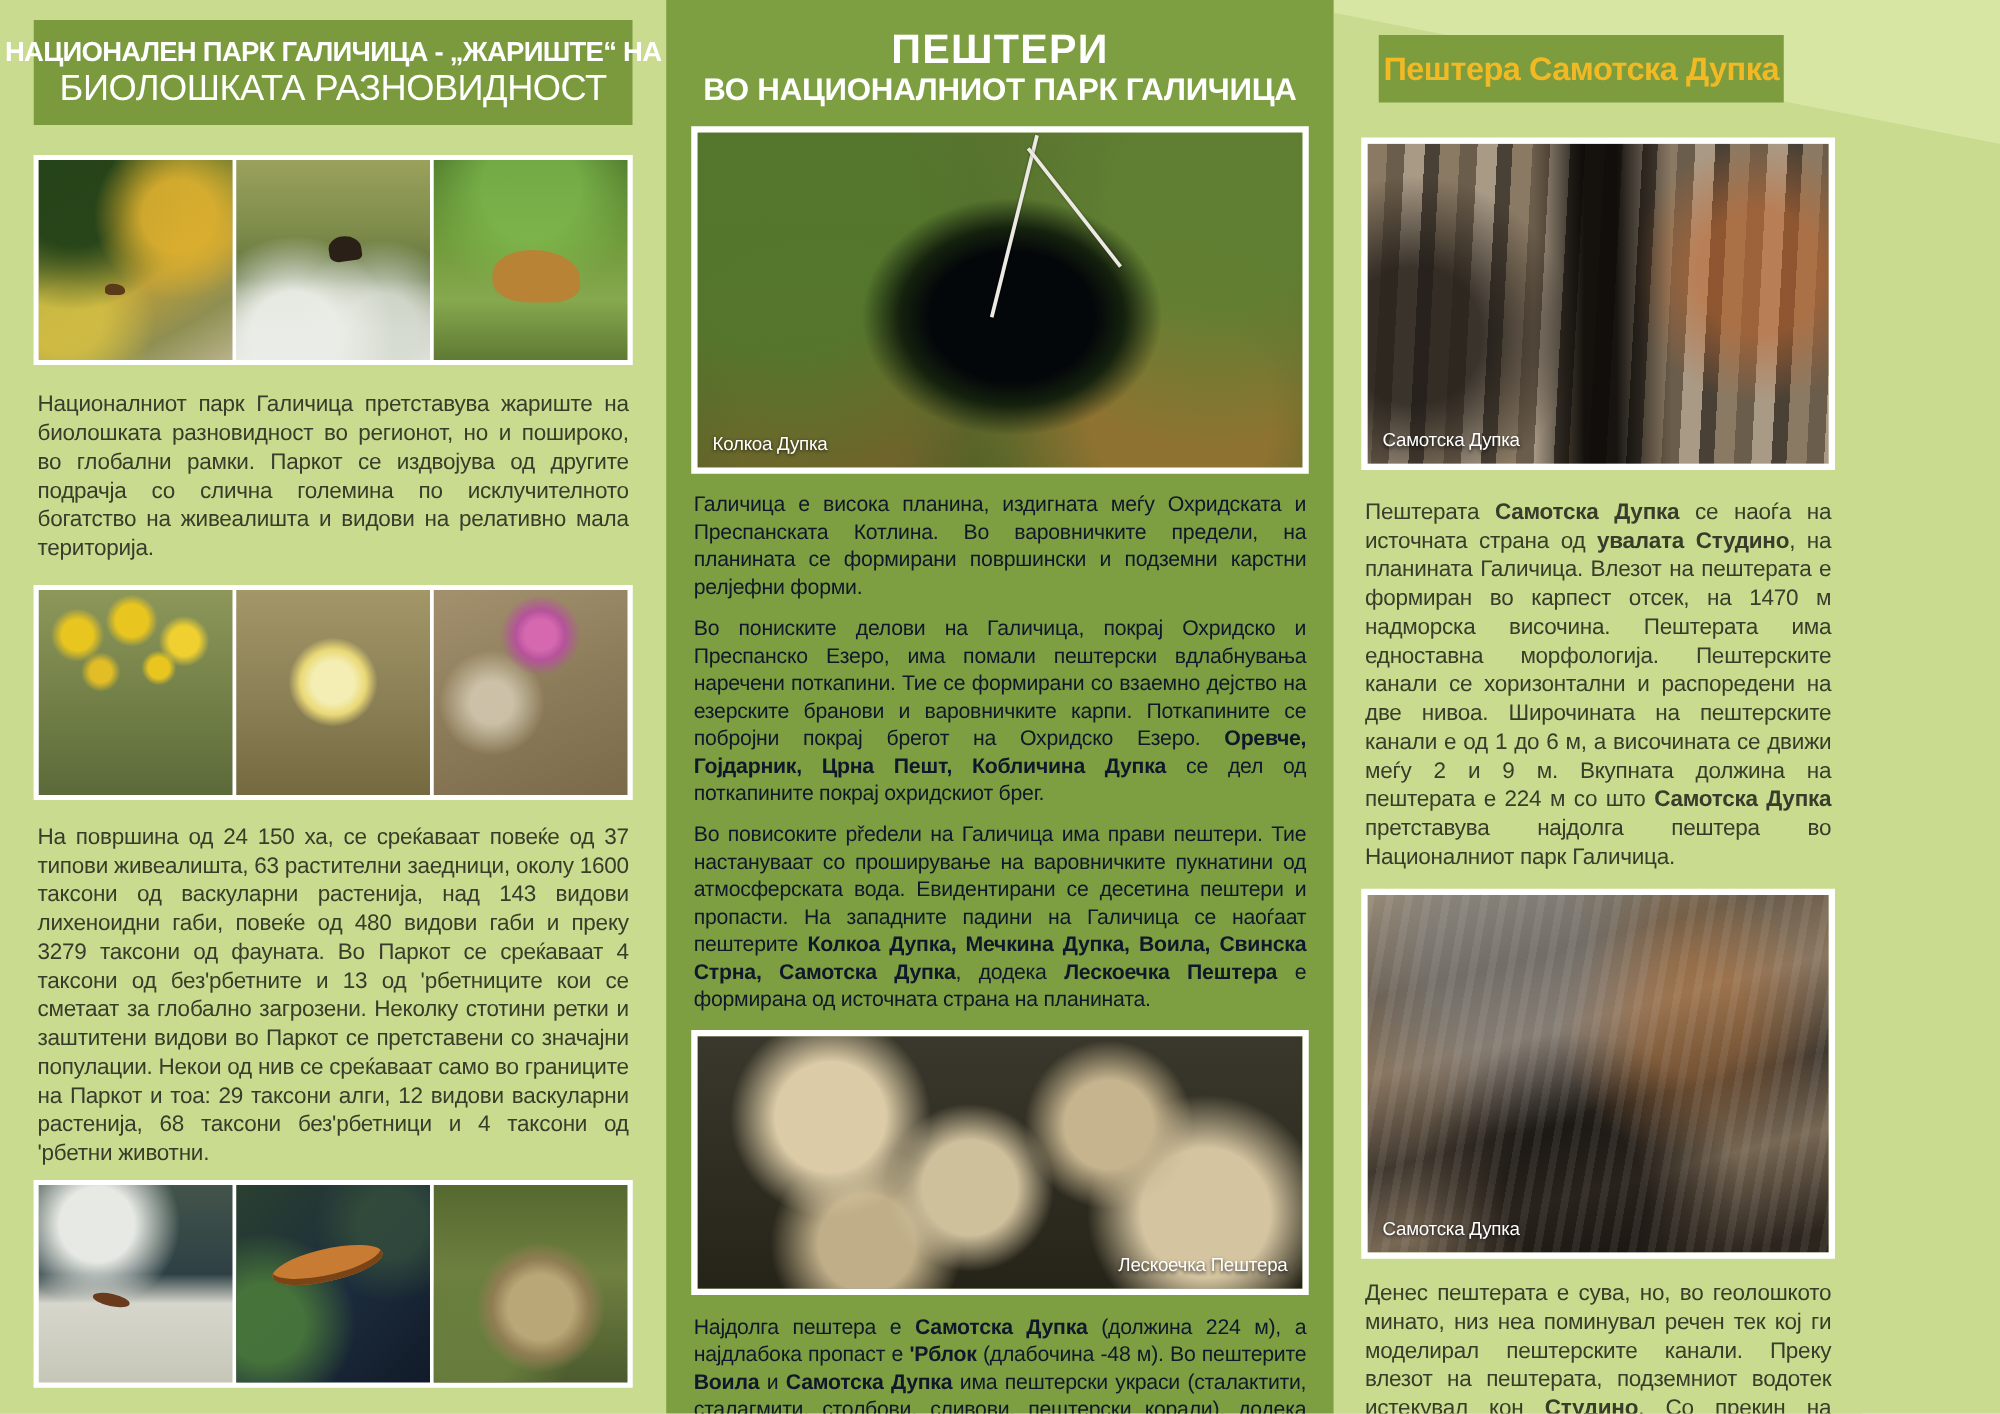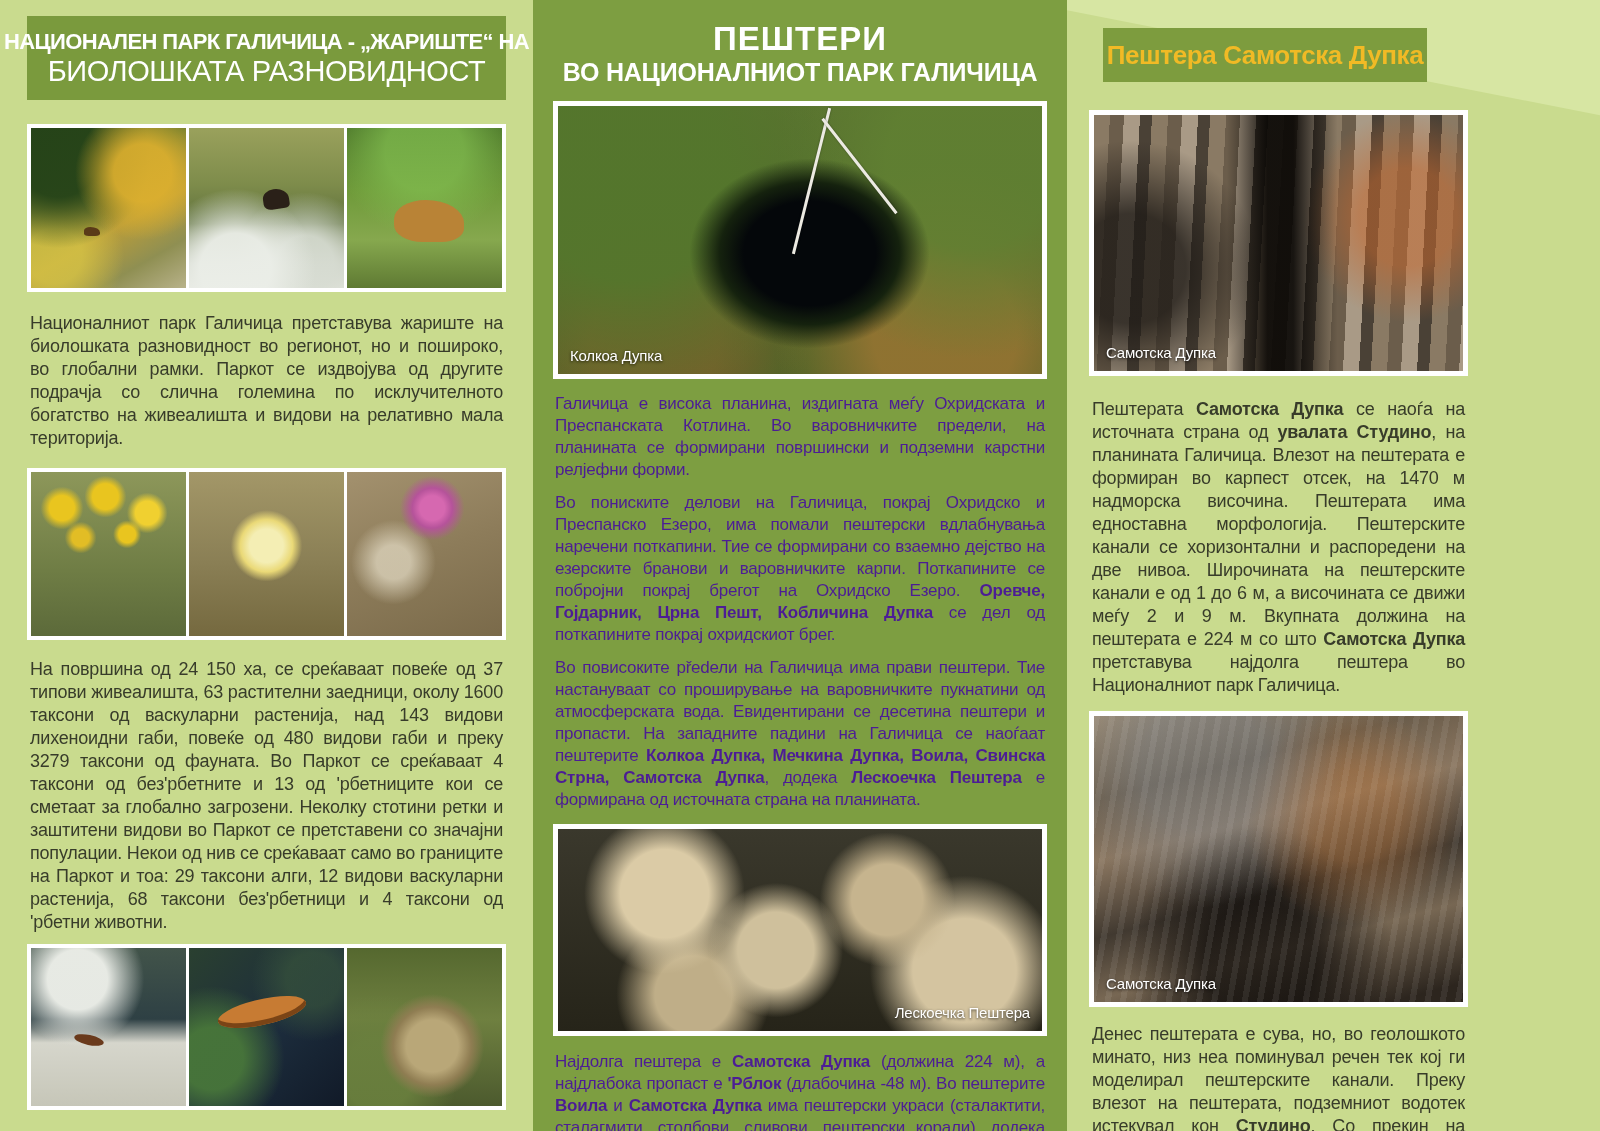--- a/index.html
+++ b/index.html
@@ -17,21 +17,21 @@
   .left-title .t1{font-size:22px;font-weight:bold;letter-spacing:-0.6px;white-space:nowrap;}
   .left-title .t2{font-size:29px;font-weight:normal;letter-spacing:-0.4px;white-space:nowrap;}
   .mid-title{text-align:center;color:#ffffff;margin-bottom:14px;}
   .mid-title .t1{font-size:33px;font-weight:bold;letter-spacing:1px;}
   .mid-title .t2{font-size:25px;font-weight:bold;letter-spacing:-0.2px;}
   .right-title{position:relative;width:324px;height:54px;background:#7d9c3e;color:#f1ba25;
                display:flex;align-items:center;justify-content:center;font-size:26px;font-weight:bold;
                margin:28px 41px 28px auto;letter-spacing:-0.4px;}
   
   .bt{color:#383c2a;font-size:18px;line-height:23px;text-align:justify;letter-spacing:-0.2px;margin:0 3px 18px;}
-  .panel-mid .bt{color:#4c1d95;font-size:17px;line-height:22px;margin:0 2px 11px;}
+  .panel-mid .bt{color:#0f172a;font-size:17px;line-height:22px;margin:0 2px 11px;}
   .panel-right .bt{margin:0 3px 16px;}
   .b{font-weight:bold;}
   
   .strip{display:flex;gap:3px;background:#ffffff;border:4px solid #ffffff;box-sizing:border-box;}
   .strip .ph{flex:1;position:relative;overflow:hidden;}
   .photo{position:relative;border:5px solid #ffffff;box-sizing:border-box;overflow:hidden;}
   .cap{position:absolute;left:12px;bottom:10px;color:#ffffff;font-size:15px;
        text-shadow:0 1px 3px rgba(0,0,0,.75);letter-spacing:-0.2px;}
   .cap.right{left:auto;right:12px;}
   .rope{position:absolute;background:#eceae2;width:3px;box-shadow:0 0 2px rgba(0,0,0,.4);}

